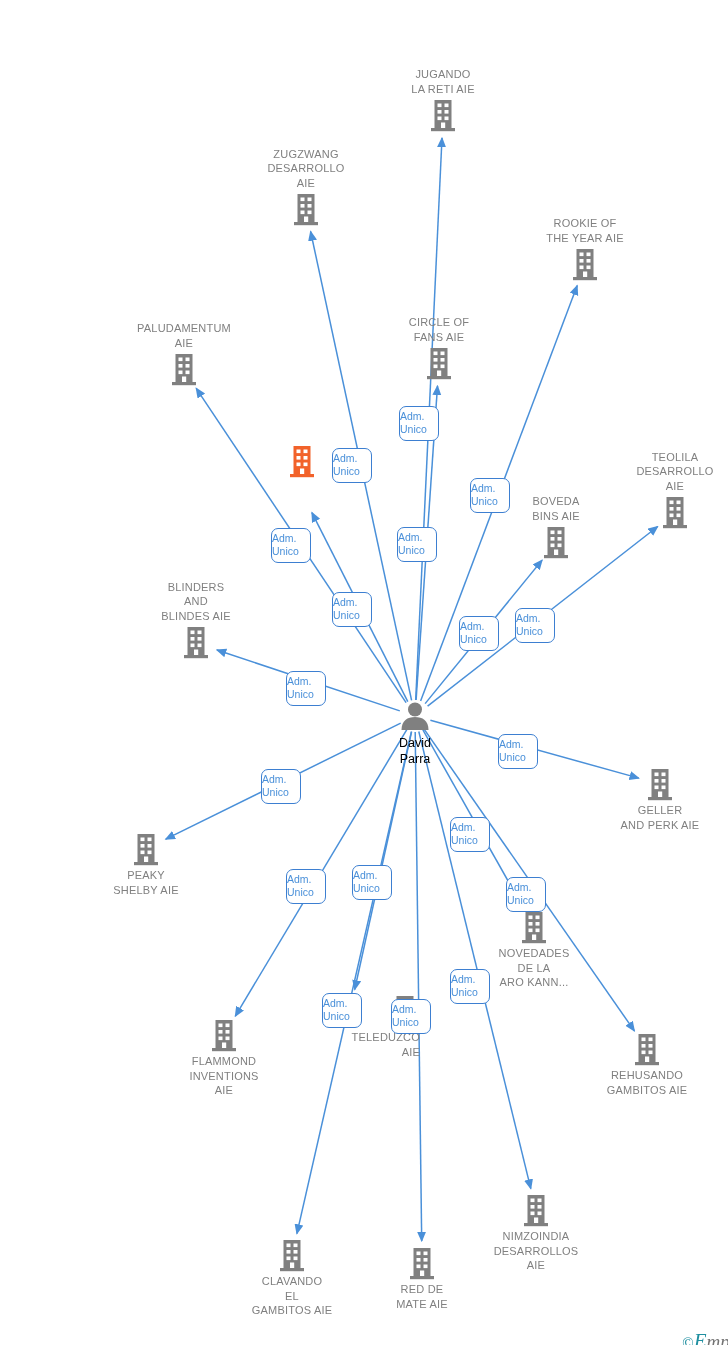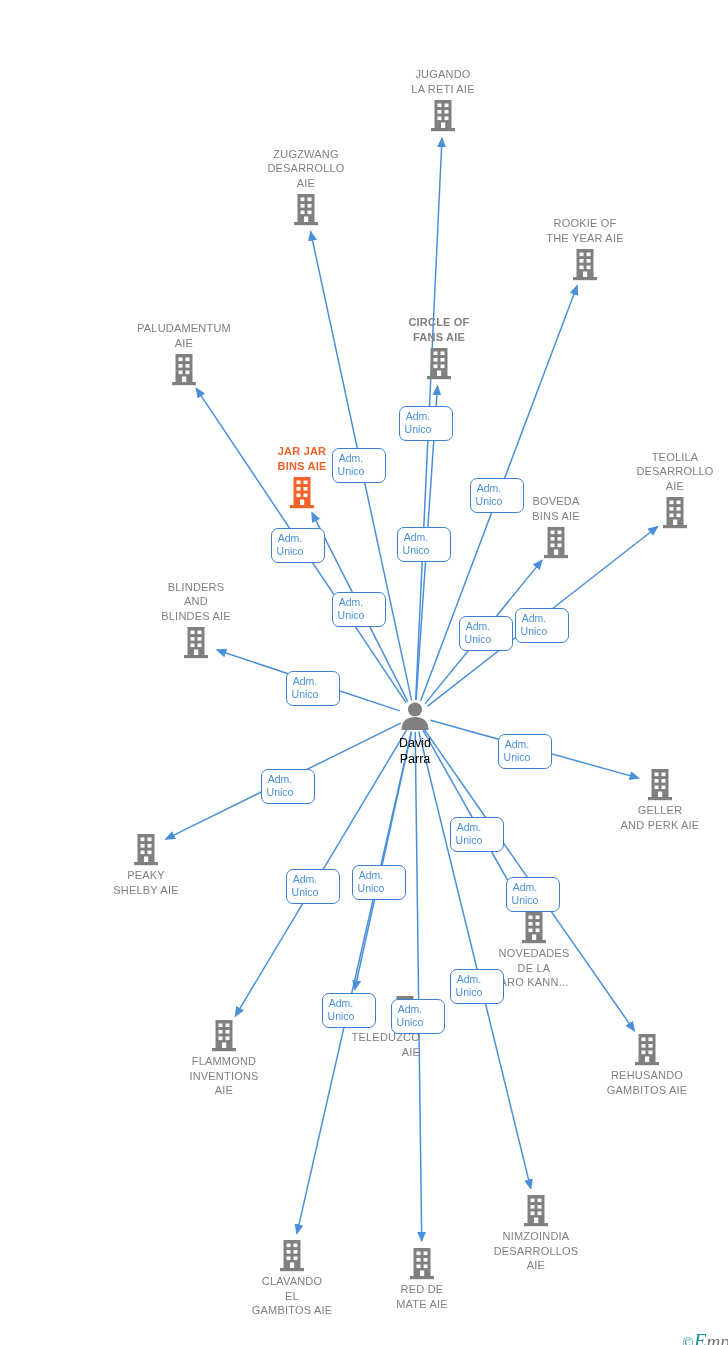--- a/index.html
+++ b/index.html
@@ -34,21 +34,21 @@
   .node.label-below .lbl{margin-top:2px;}
 
   .person-node{
     position:absolute;width:140px;margin-left:-70px;text-align:center;
     color:#000000;font-size:12.5px;line-height:16px;white-space:pre-line;
   }
 
   
   .badge{
     position:absolute;
-    width:54px;
+    width:40px;
     margin-left:-27px;
     box-sizing:border-box;
     border:1.4px solid #3d7fd1;
     border-radius:7px;
     background:#ffffff;
     color:#4a90d9;
     font-size:10.5px;
     line-height:13px;
     text-align:center;
     padding:3px 16px 4px 0;
@@ -141,34 +141,33 @@
             <rect x="6.5" y="2" width="17" height="28" fill="#808080"></rect>
             <rect x="3" y="30" width="24" height="3.2" fill="#808080"></rect>
             <rect x="9.5" y="5.5" width="4" height="3.6" fill="#fff"></rect>
             <rect x="16.5" y="5.5" width="4" height="3.6" fill="#fff"></rect>
             <rect x="9.5" y="12" width="4" height="3.6" fill="#fff"></rect>
             <rect x="16.5" y="12" width="4" height="3.6" fill="#fff"></rect>
             <rect x="9.5" y="18.5" width="4" height="3.6" fill="#fff"></rect>
             <rect x="16.5" y="18.5" width="4" height="3.6" fill="#fff"></rect>
             <rect x="13" y="24.5" width="4.2" height="5.5" fill="#fff"></rect>
           </svg></span></div>
-      <div class="node label-above" style="left: 392px; top: 299px; font-weight: bold;"><div class="lbl">CIRCLE OF
+      <div class="node label-above" style="left: 392px; top: 299px;"><div class="lbl">CIRCLE OF
 FANS  AIE</div><span class="ico"><svg width="30" height="34" viewBox="0 0 30 34" aria-hidden="true">
             <rect x="6.5" y="2" width="17" height="28" fill="#808080"></rect>
             <rect x="3" y="30" width="24" height="3.2" fill="#808080"></rect>
             <rect x="9.5" y="5.5" width="4" height="3.6" fill="#fff"></rect>
             <rect x="16.5" y="5.5" width="4" height="3.6" fill="#fff"></rect>
             <rect x="9.5" y="12" width="4" height="3.6" fill="#fff"></rect>
             <rect x="16.5" y="12" width="4" height="3.6" fill="#fff"></rect>
             <rect x="9.5" y="18.5" width="4" height="3.6" fill="#fff"></rect>
             <rect x="16.5" y="18.5" width="4" height="3.6" fill="#fff"></rect>
             <rect x="13" y="24.5" width="4.2" height="5.5" fill="#fff"></rect>
           </svg></span></div>
-      <div class="node label-above" style="left: 255px; top: 428px;"><div class="lbl" style="color: rgb(242, 98, 42); font-weight: 700;">JAR JAR
-BINS  AIE</div><span class="ico"><svg width="30" height="34" viewBox="0 0 30 34" aria-hidden="true">
+      <div class="node label-above" style="left: 255px; top: 428px;"><span class="ico"><svg width="30" height="34" viewBox="0 0 30 34" aria-hidden="true">
             <rect x="6.5" y="2" width="17" height="28" fill="#f2622a"></rect>
             <rect x="3" y="30" width="24" height="3.2" fill="#f2622a"></rect>
             <rect x="9.5" y="5.5" width="4" height="3.6" fill="#fff"></rect>
             <rect x="16.5" y="5.5" width="4" height="3.6" fill="#fff"></rect>
             <rect x="9.5" y="12" width="4" height="3.6" fill="#fff"></rect>
             <rect x="16.5" y="12" width="4" height="3.6" fill="#fff"></rect>
             <rect x="9.5" y="18.5" width="4" height="3.6" fill="#fff"></rect>
             <rect x="16.5" y="18.5" width="4" height="3.6" fill="#fff"></rect>
             <rect x="13" y="24.5" width="4.2" height="5.5" fill="#fff"></rect>
           </svg></span></div>

